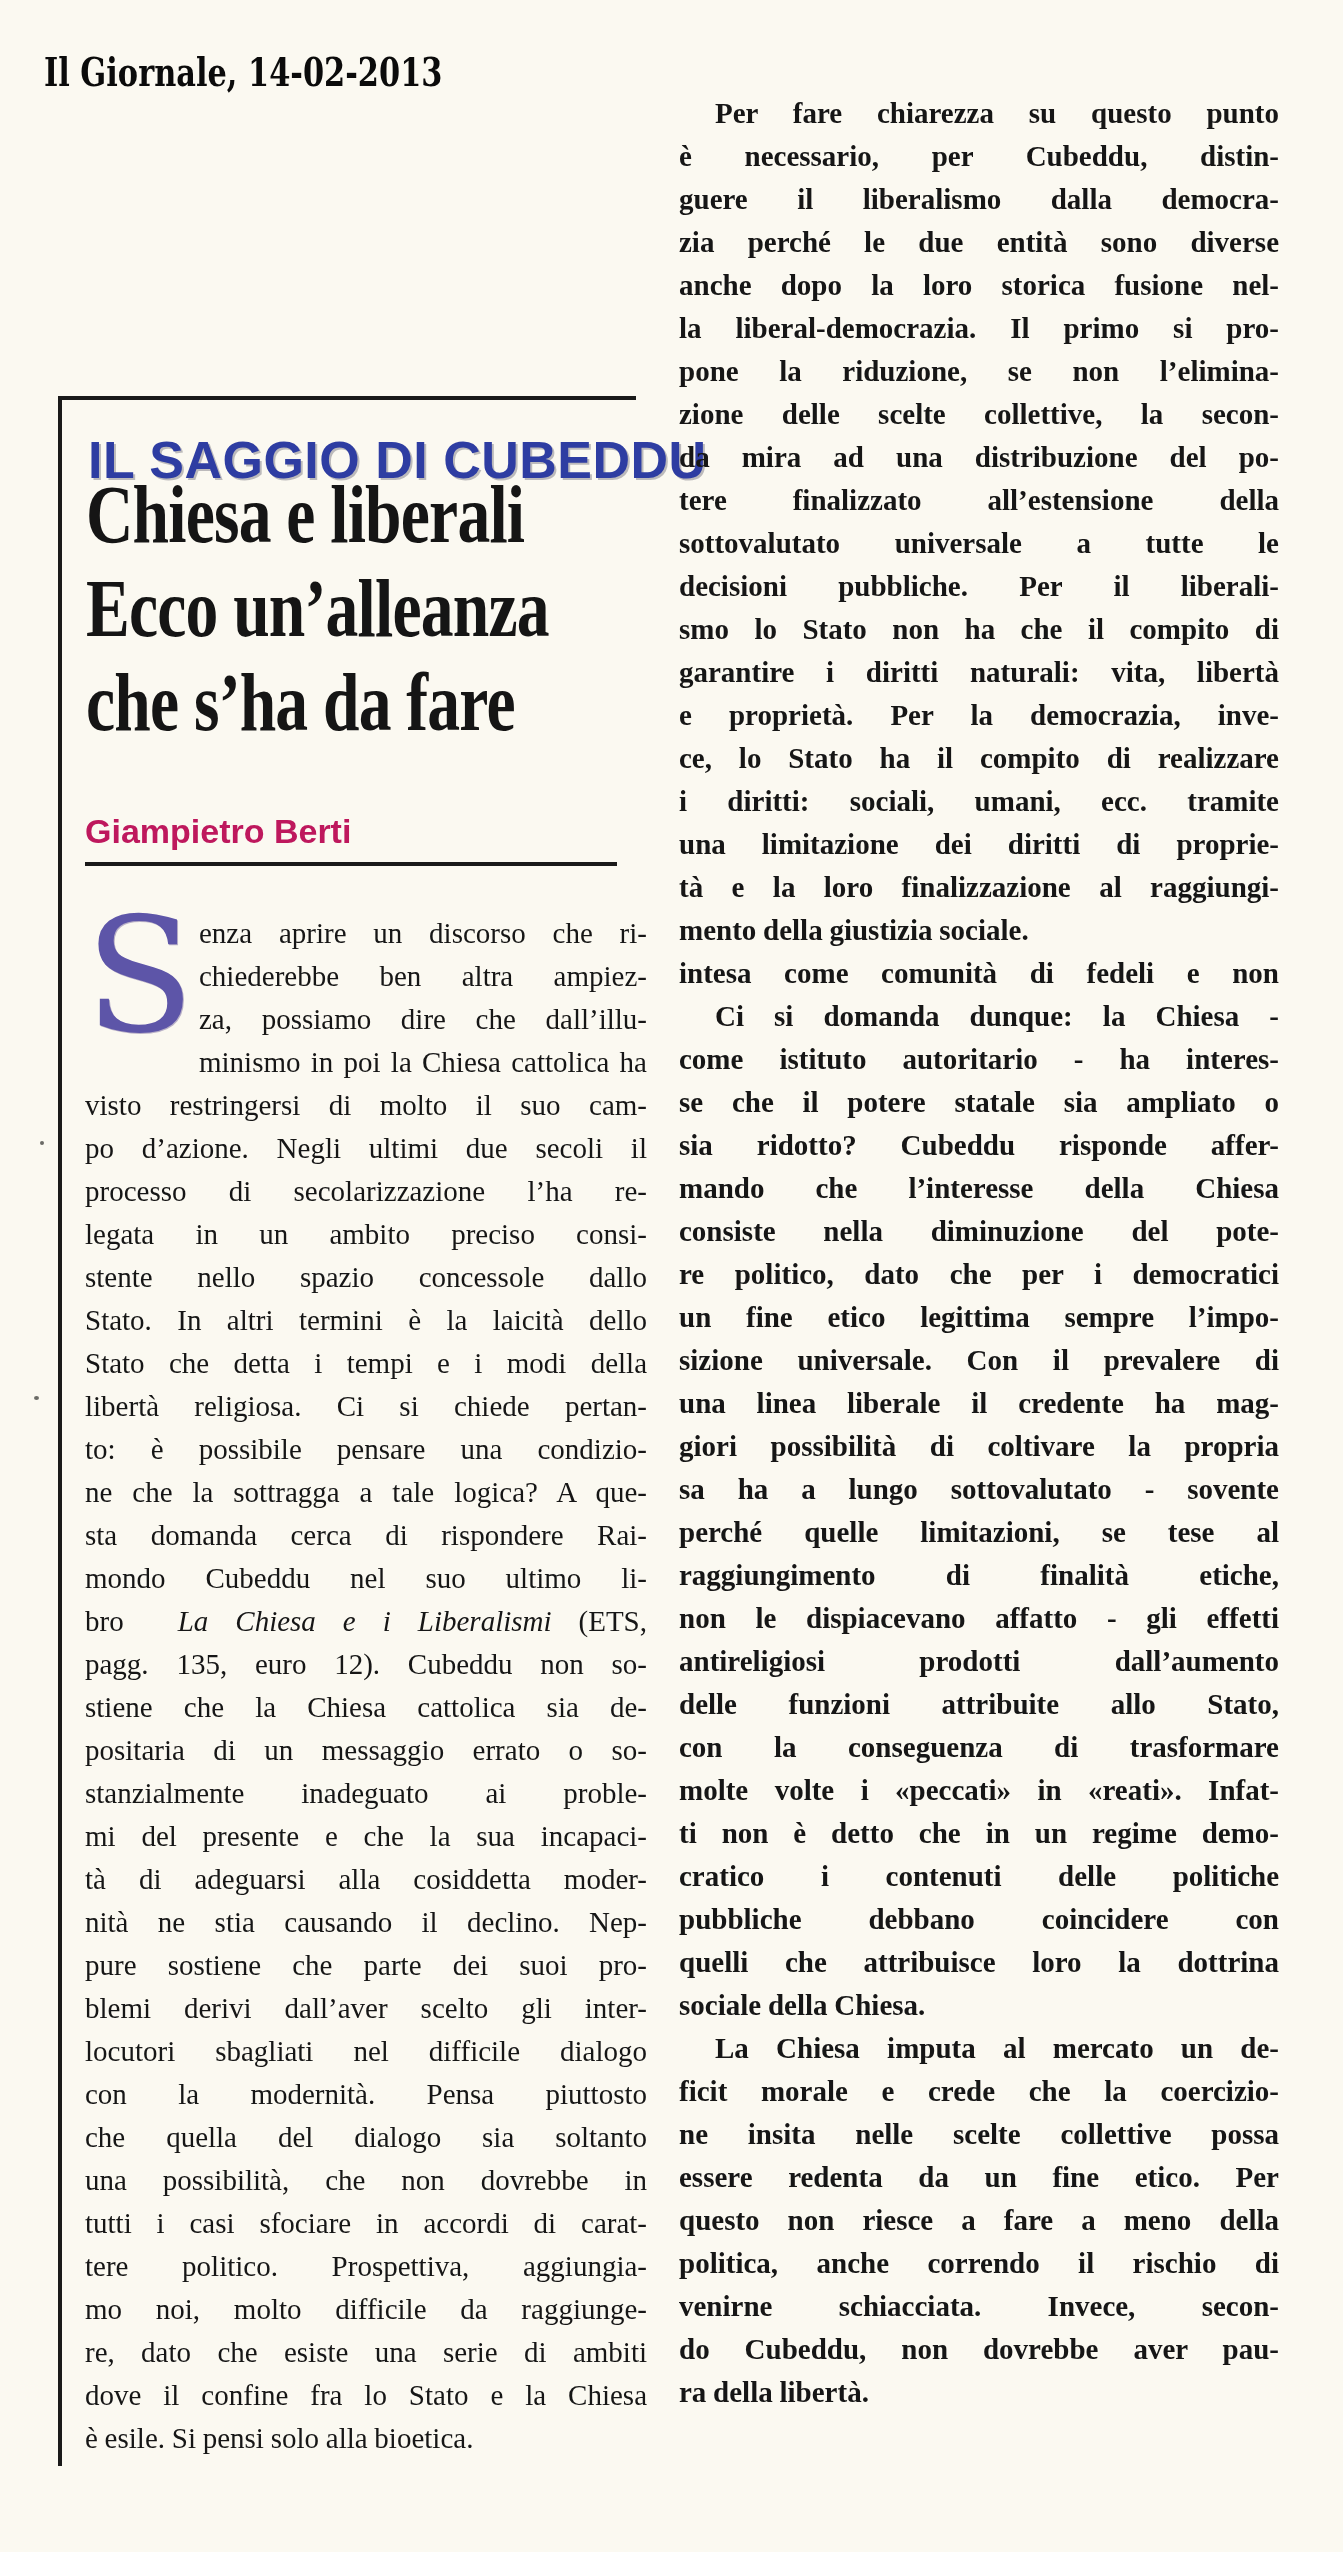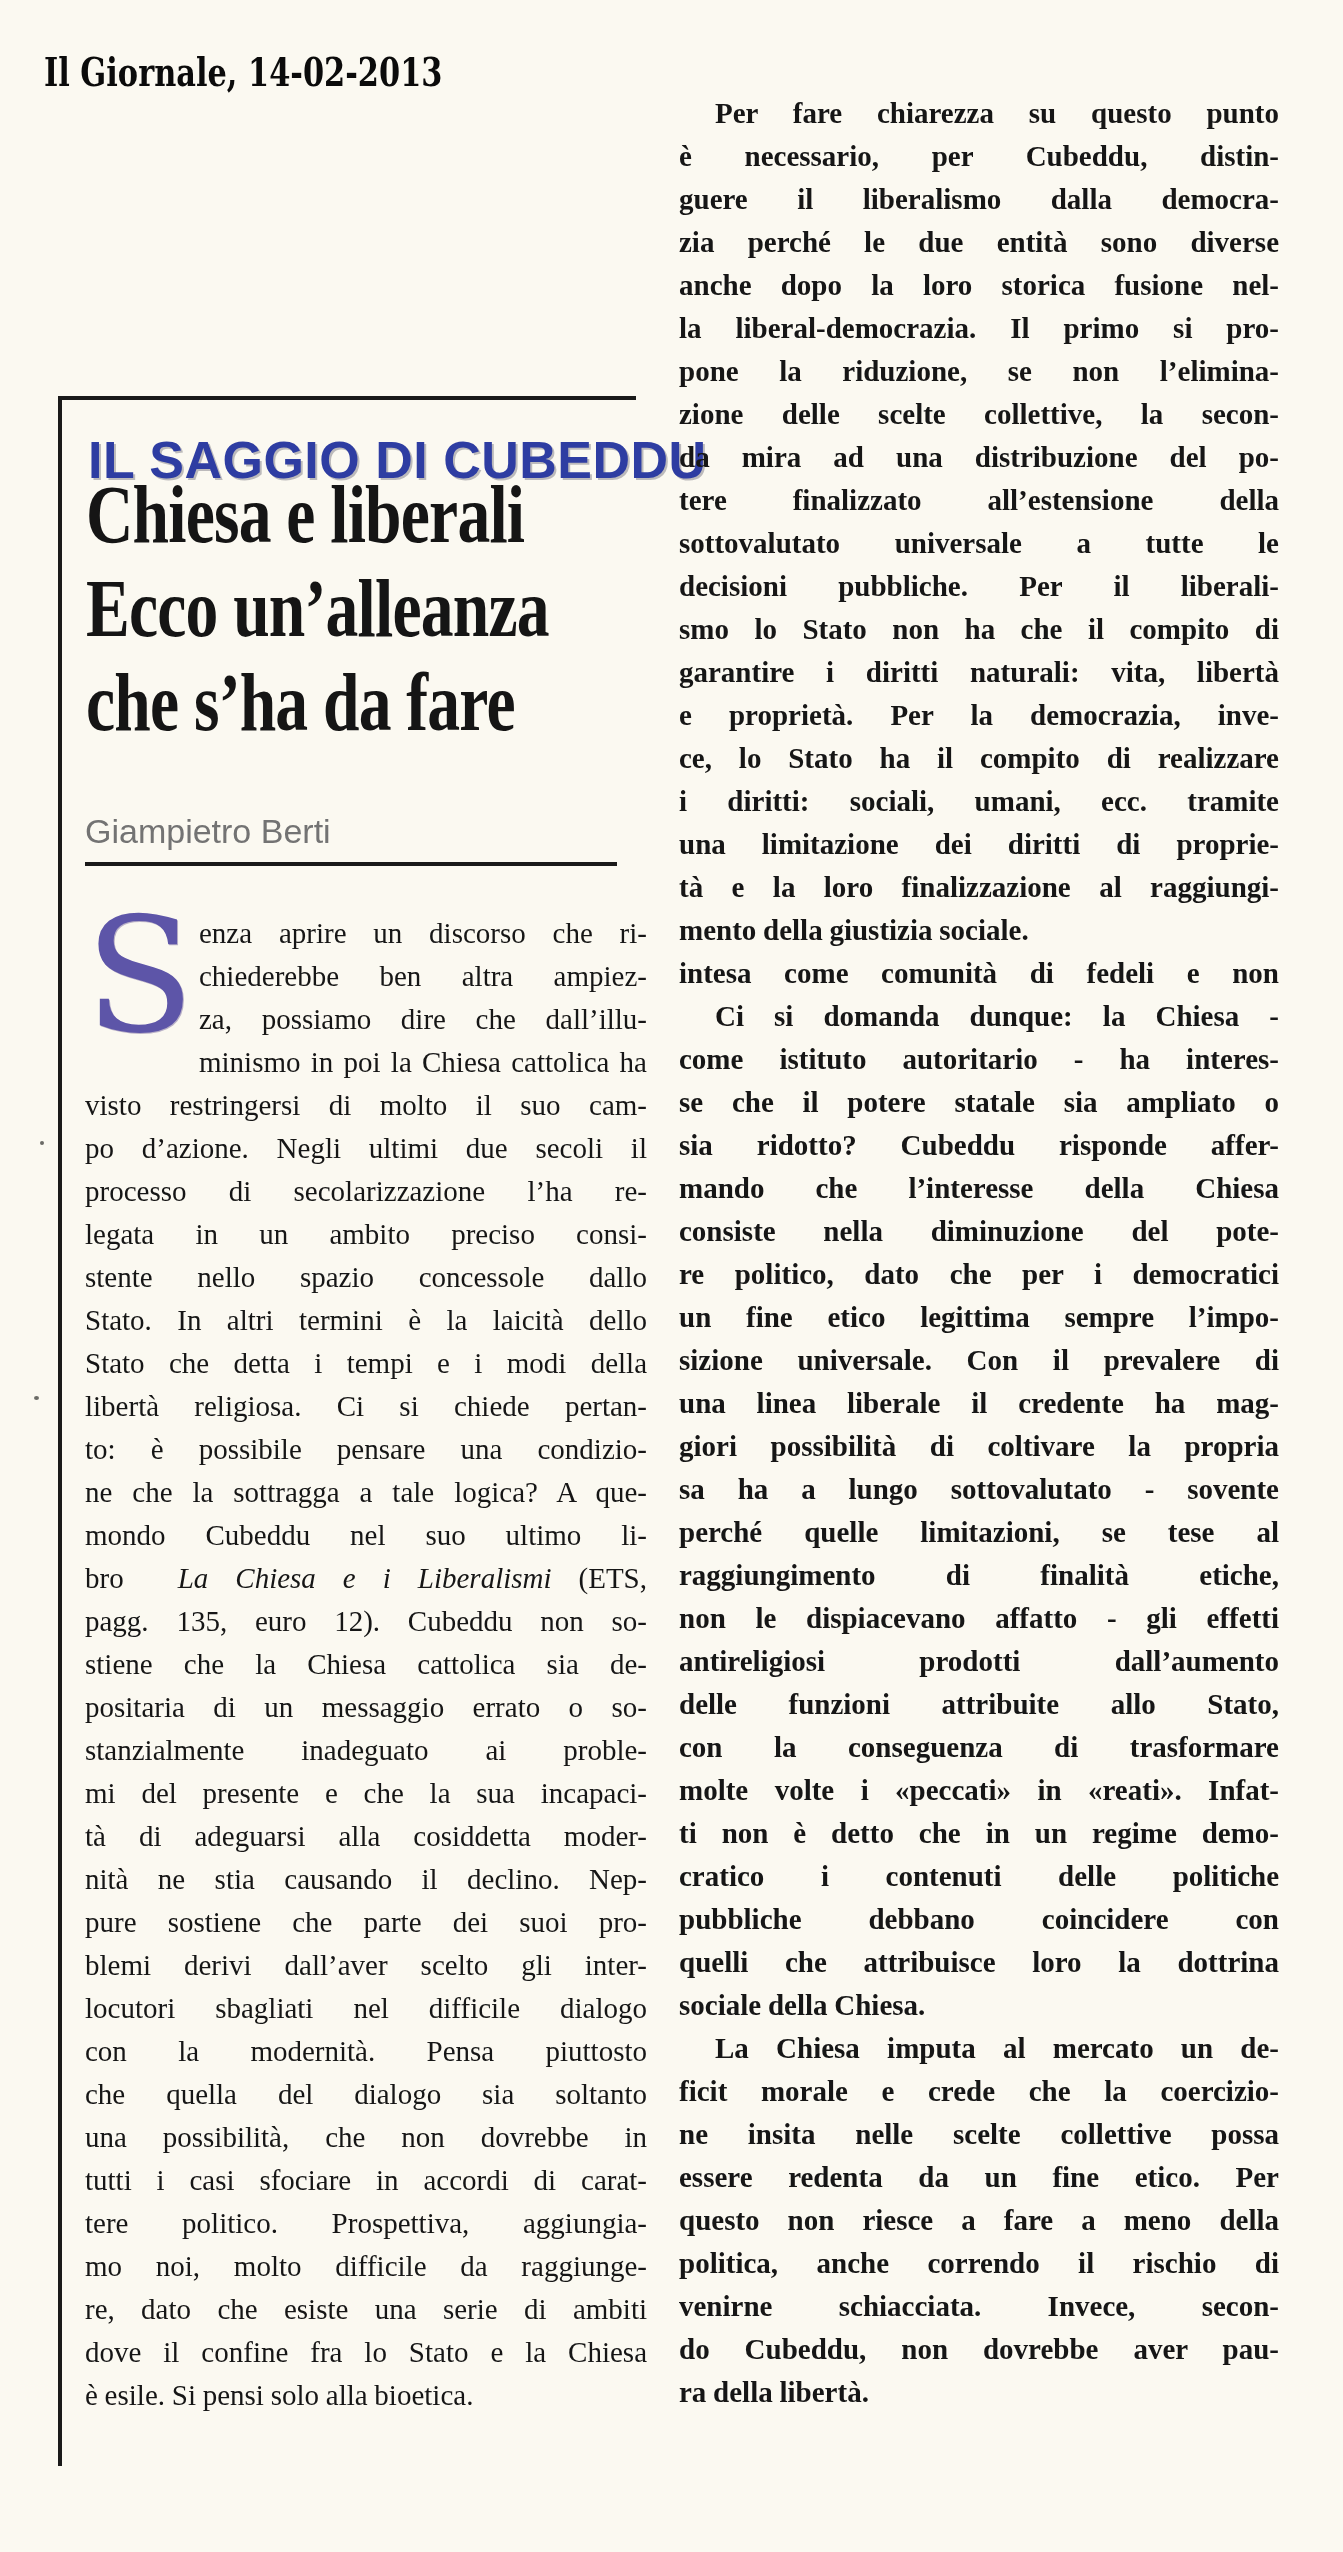--- a/index.html
+++ b/index.html
@@ -25,22 +25,22 @@
     text-shadow:2px 2px 0 rgba(25,25,45,0.28);
   }
   .headline{
     position:absolute;left:86px;top:468px;
     font-family:"Liberation Serif",serif;font-weight:bold;font-size:82px;
     line-height:94px;letter-spacing:-1px;color:#151515;
     transform:scaleX(0.8);transform-origin:left top;white-space:nowrap;
   }
   .byline{
     position:absolute;left:85px;top:812px;
-    font-family:"Liberation Sans",sans-serif;font-weight:normal;font-size:34px;
-    color:#737373;white-space:nowrap;
+    font-family:"Liberation Sans",sans-serif;font-weight:bold;font-size:34px;
+    color:#be185d;white-space:nowrap;
   }
   .byline-rule{
     position:absolute;left:85px;top:862px;width:532px;height:4px;background:#1a1a1a;
   }
   .col{
     position:absolute;color:#161616;
     font-family:"Liberation Serif",serif;font-size:29px;line-height:43px;
     word-spacing:-0.5px;
   }
   .col-left{left:85px;top:912px;width:562px;}
@@ -87,20 +87,21 @@
       <div class="line">visto restringersi di molto il suo cam-</div>
       <div class="line">po d’azione. Negli ultimi due secoli il</div>
       <div class="line">processo di secolarizzazione l’ha re-</div>
       <div class="line">legata in un ambito preciso consi-</div>
       <div class="line">stente nello spazio concessole dallo</div>
       <div class="line">Stato. In altri termini è la laicità dello</div>
       <div class="line">Stato che detta i tempi e i modi della</div>
       <div class="line">libertà religiosa. Ci si chiede pertan-</div>
       <div class="line">to: è possibile pensare una condizio-</div>
       <div class="line">ne che la sottragga a tale logica? A que-</div>
+      <div class="line">sta domanda cerca di rispondere Rai-</div>
       <div class="line">mondo Cubeddu nel suo ultimo li-</div>
       <div class="line"><span>bro </span><i>La Chiesa e i Liberalismi</i><span> (ETS,</span></div>
       <div class="line">pagg. 135, euro 12). Cubeddu non so-</div>
       <div class="line">stiene che la Chiesa cattolica sia de-</div>
       <div class="line">positaria di un messaggio errato o so-</div>
       <div class="line">stanzialmente inadeguato ai proble-</div>
       <div class="line">mi del presente e che la sua incapaci-</div>
       <div class="line">tà di adeguarsi alla cosiddetta moder-</div>
       <div class="line">nità ne stia causando il declino. Nep-</div>
       <div class="line">pure sostiene che parte dei suoi pro-</div>

